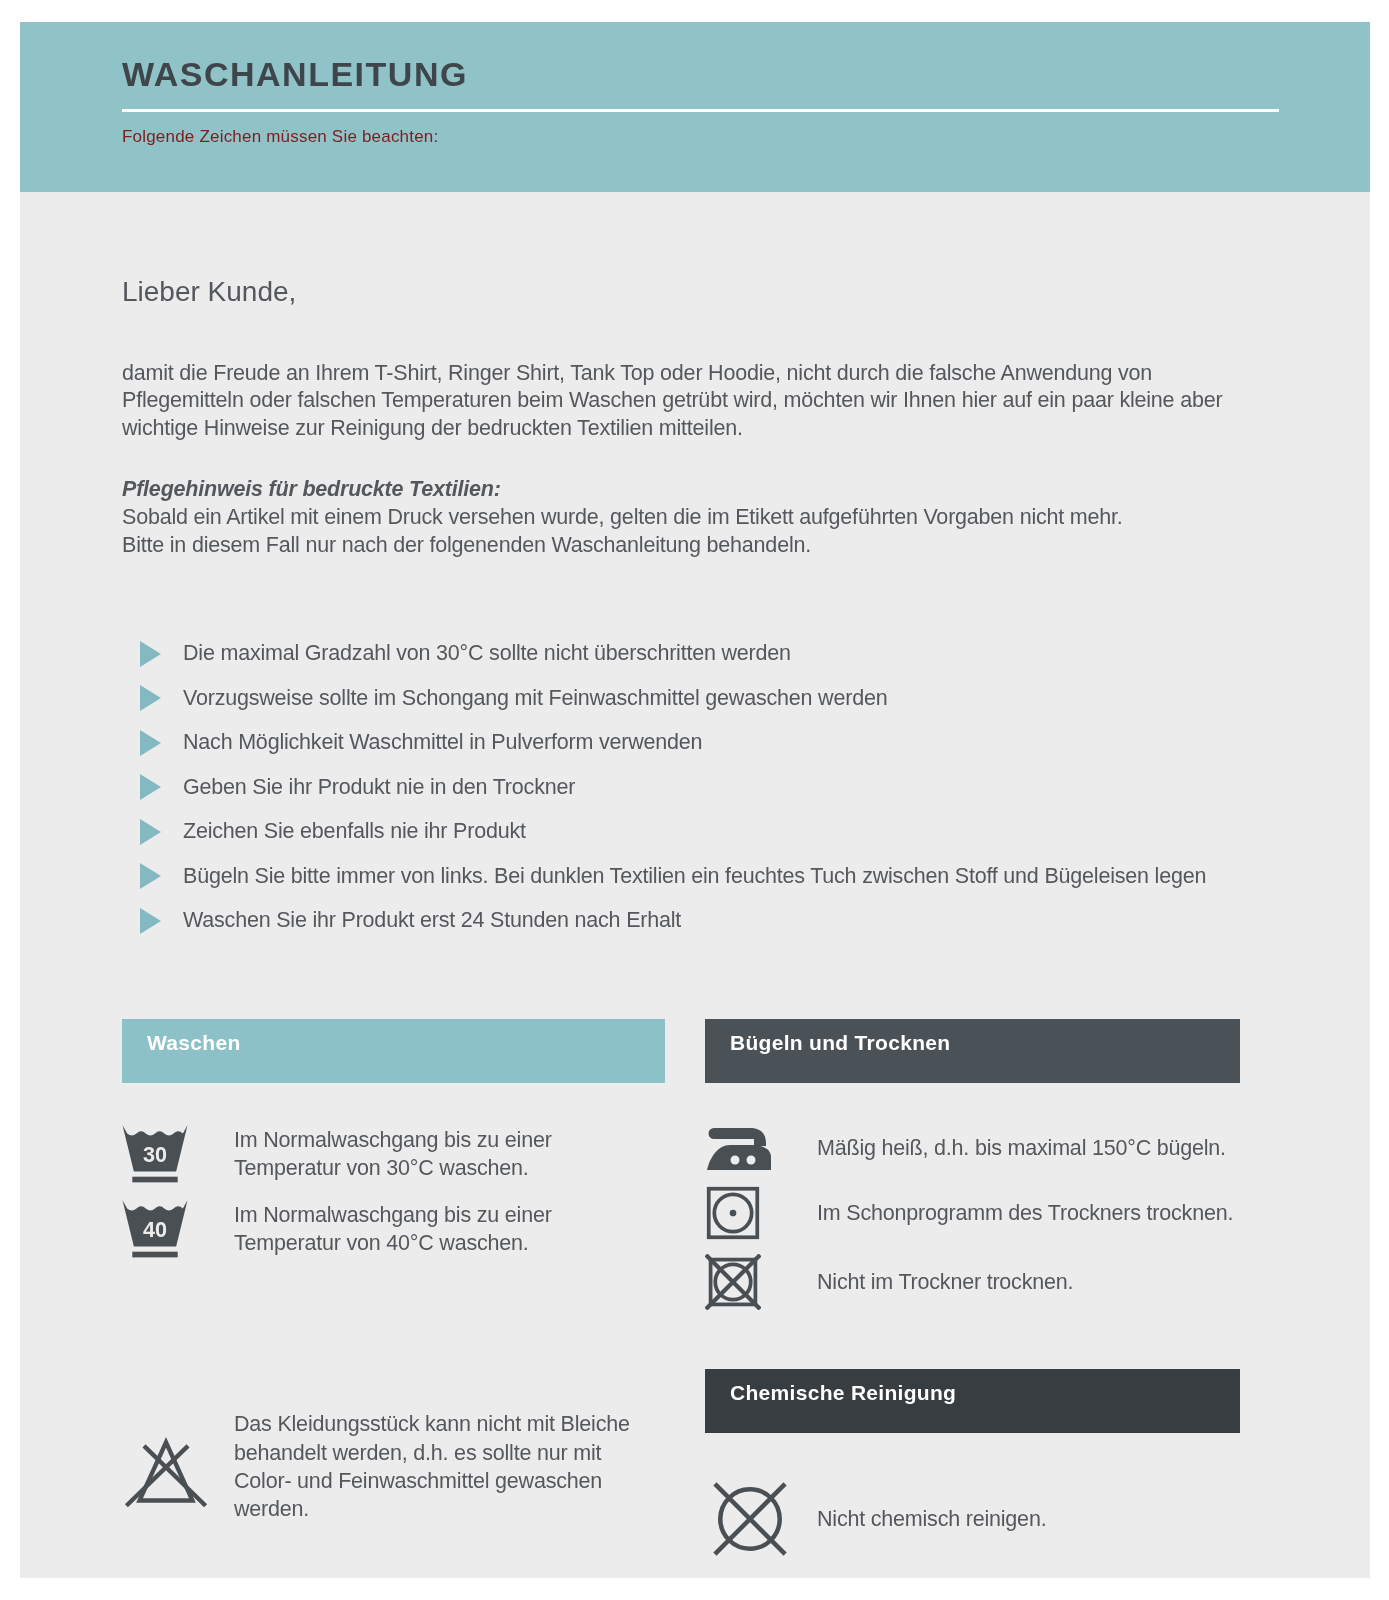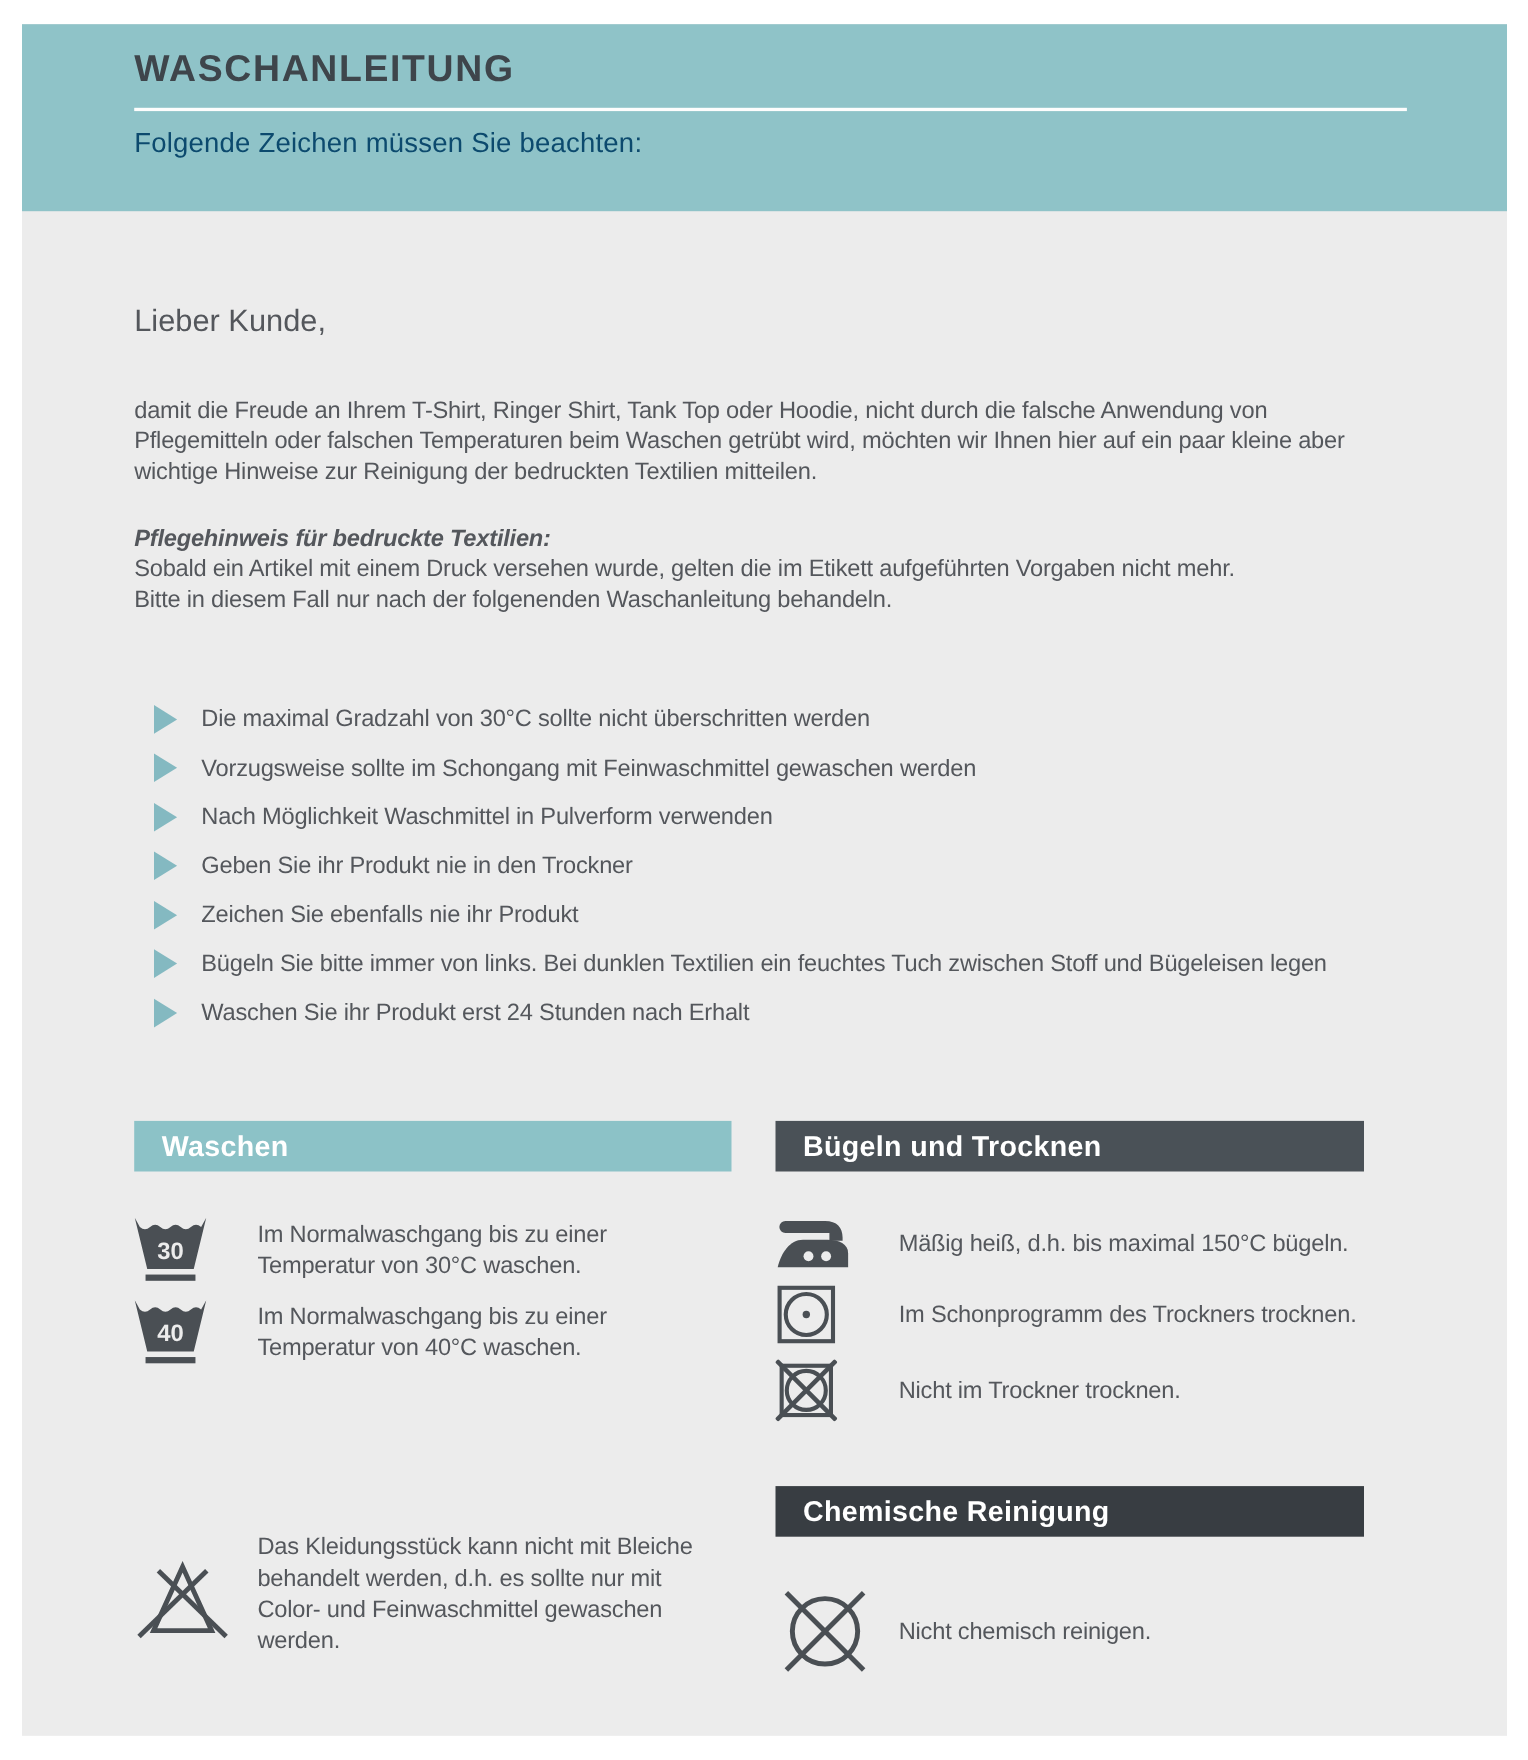--- a/index.html
+++ b/index.html
@@ -4,40 +4,40 @@
 <style>
   html,body{margin:0;padding:0;}
   body{
     width:1389px;height:1600px;position:relative;background:#ffffff;
     font-family:"Liberation Sans", sans-serif;color:#54575c;
   }
   .sheet{position:absolute;left:20px;top:22px;width:1350px;height:1556px;background:#ececec;}
   
   .banner{height:170px;background:#8fc3c8;padding-left:102px;box-sizing:border-box;}
   .banner h1{
-    margin:0;padding-top:22px;font-size:34px;font-weight:700;letter-spacing:1.5px;
+    margin:0;padding-top:33px;font-size:34px;font-weight:700;letter-spacing:1.5px;
     color:#3e454b;
   }
   .banner .rule{margin-top:15px;width:1157px;height:3px;background:#fdfdfd;}
-  .banner .subtitle{margin:15px 0 0 0;font-size:25px;color:#0c4a6e;letter-spacing:.2px;}
+  .banner .subtitle{margin:15px 0 0 0;font-size:17px;color:#7f1d1d;letter-spacing:.2px;}
   
   .content{position:relative;box-sizing:border-box;padding:84px 110px 0 102px;}
   .greeting{margin:0;font-size:28px;}
   .paragraph{margin:52px 0 0 0;font-size:21.5px;line-height:1.27;width:1135px;letter-spacing:-.2px;}
   .care{margin-top:34px;font-size:21.5px;line-height:1.3;letter-spacing:-.2px;}
   .care .care-title{font-style:italic;font-weight:700;margin:0;}
   .care p{margin:0;}
   
   .bullets{list-style:none;margin:72px 0 0 18px;padding:0;}
   .bullets li{display:flex;align-items:center;height:44.5px;font-size:21.5px;letter-spacing:-.2px;}
   .tri{width:0;height:0;border-left:21px solid #84b9c1;border-top:13px solid transparent;
        border-bottom:13px solid transparent;margin-right:22px;flex:0 0 auto;}
   
   .sections{margin-top:76px;display:grid;grid-template-columns:543px 535px;column-gap:40px;row-gap:46px;}
-  .band{height:46px;line-height:47px;padding-left:25px;color:#ffffff;font-size:26px;font-weight:700;
+  .band{height:64px;line-height:47px;padding-left:25px;color:#ffffff;font-size:21px;font-weight:700;
         letter-spacing:.3px;box-sizing:border-box;}
   .sec-items{margin-top:41px;}
   .sec-row{display:flex;align-items:center;margin-bottom:13px;}
   .icon-cell{flex:0 0 112px;display:flex;align-items:center;}
   .sec-row .txt{font-size:21.5px;line-height:1.32;letter-spacing:-.2px;max-width:424px;}
   .icn{color:#4a4f54;}
   .rowgap-left{margin-bottom:15px;}
   
   .oline{fill:none;stroke:#4a4f54;}
 </style>

